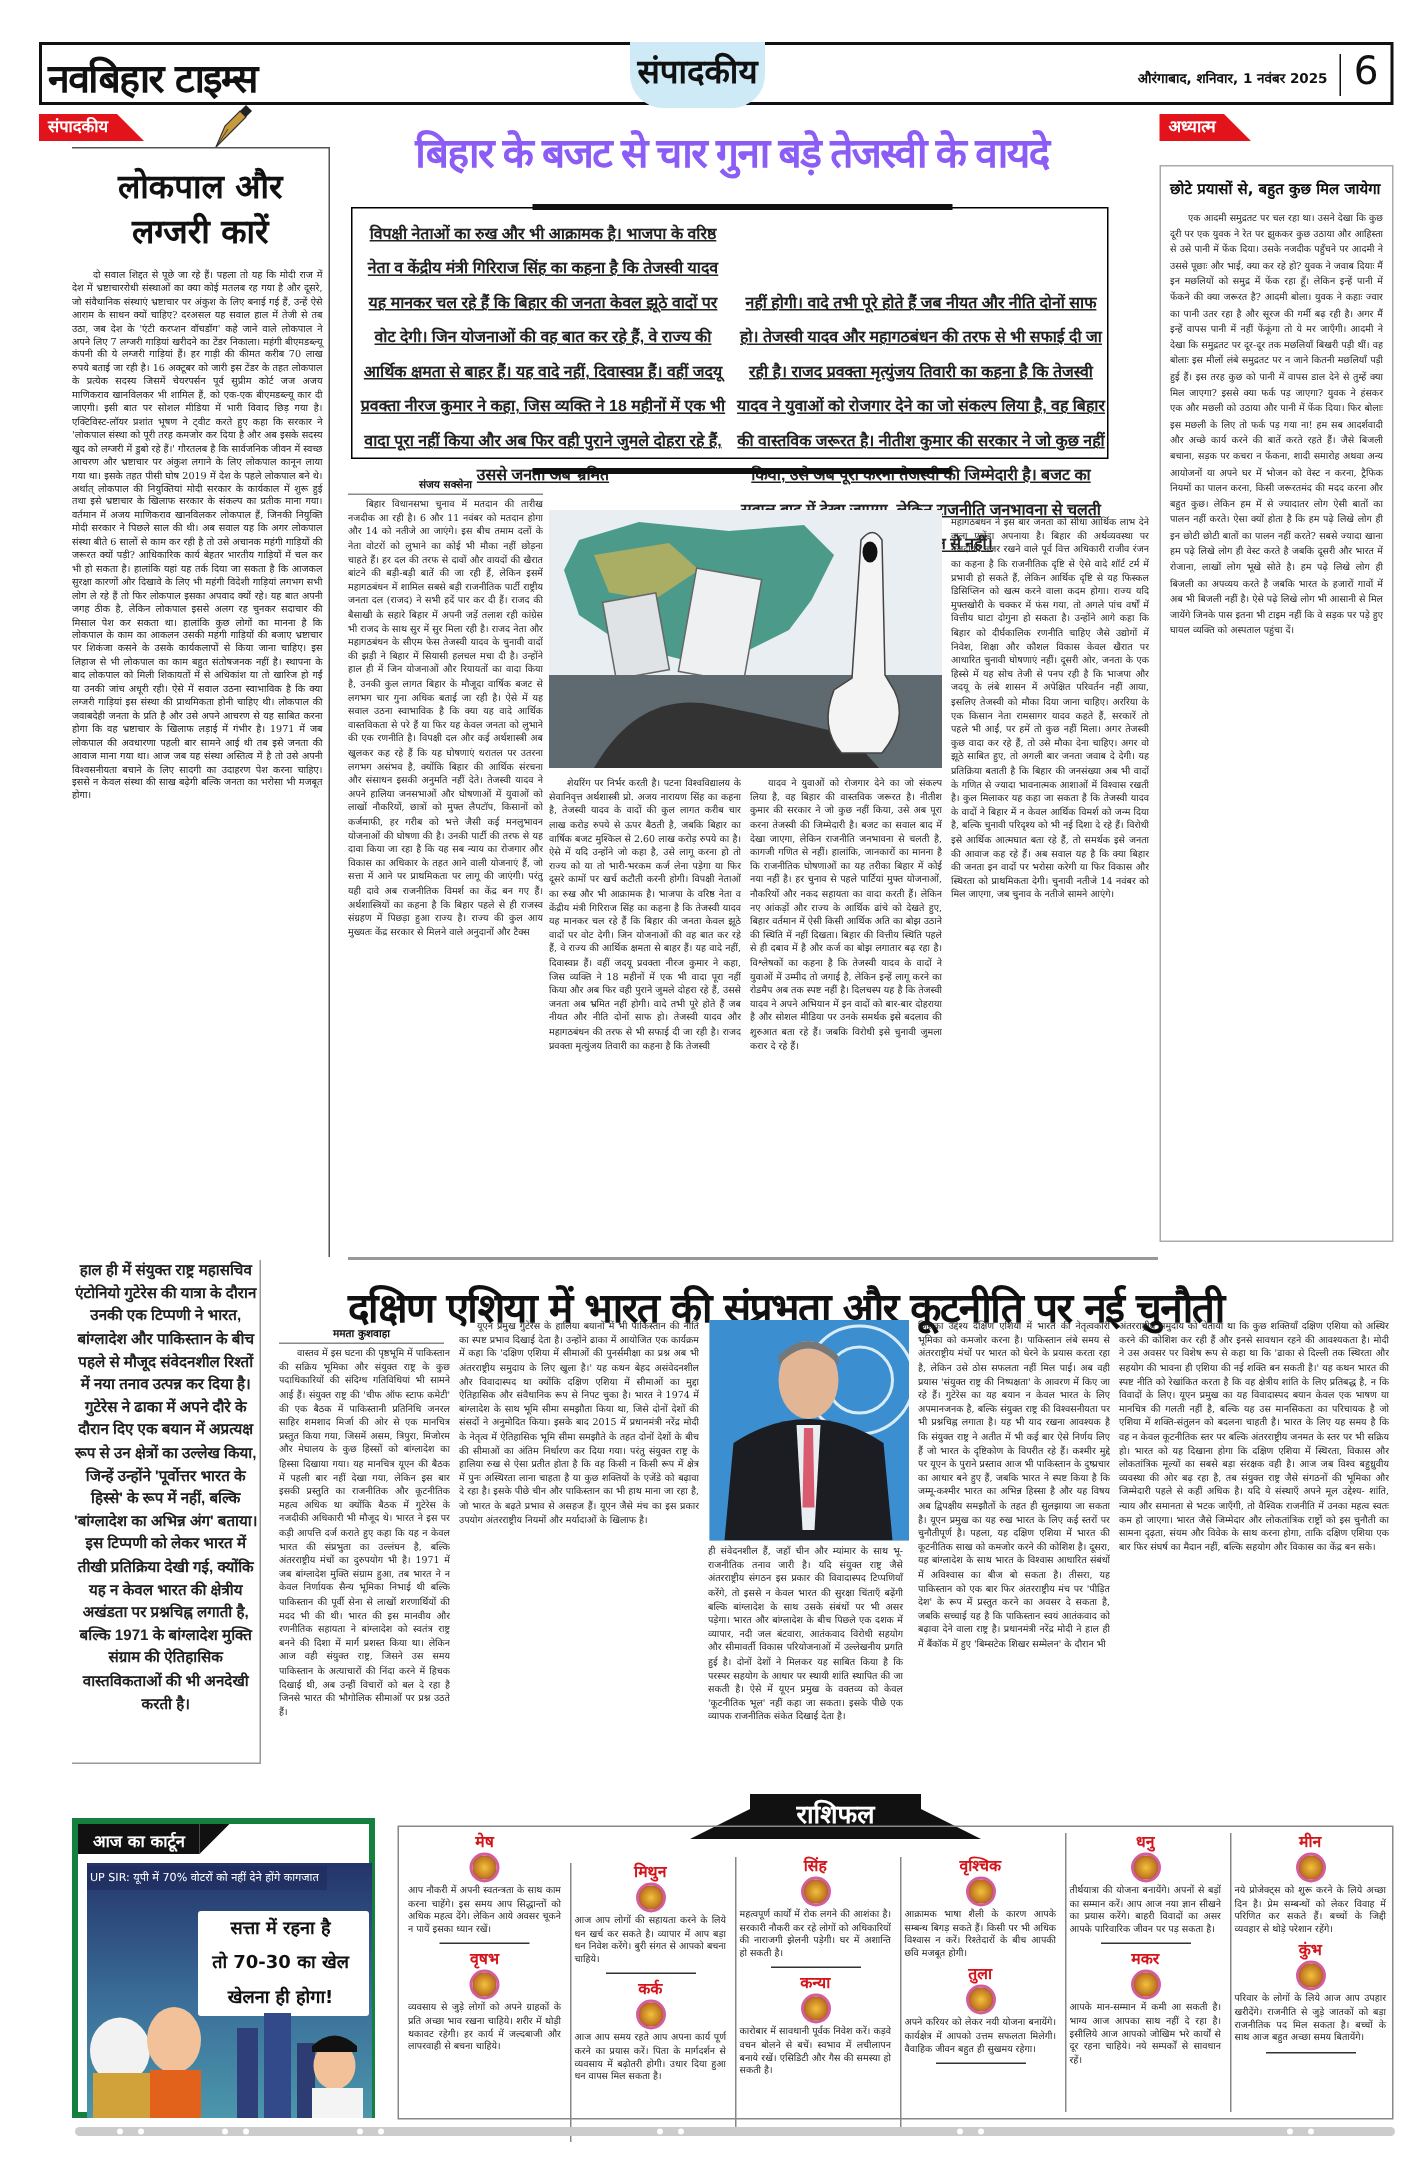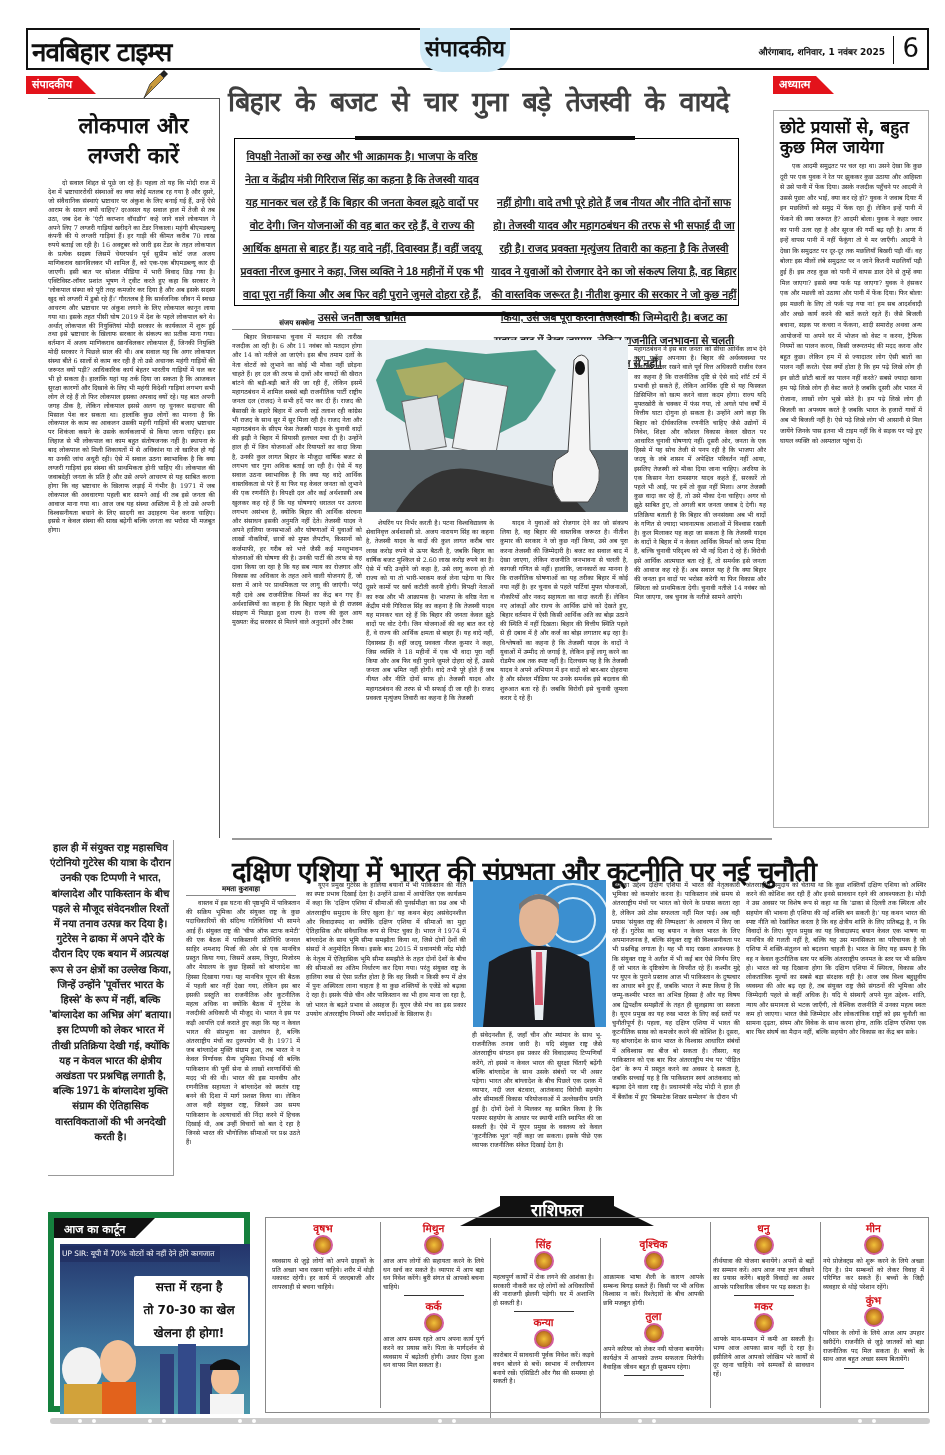--- a/index.html
+++ b/index.html
@@ -29,57 +29,57 @@
   
   .ed-col { position: absolute; left: 48px; top: 98px; width: 172px; height: 740px;
     border-top: 1px solid #555; border-right: 1px solid #555; }
   .ed-title { text-align: center; font-weight: bold; font-size: 22px; line-height: 30px; margin-top: 12px; color: #111; }
   .ed-body { font-size: 6.4px; line-height: 8.9px; text-align: justify; margin-top: 8px; padding-right: 4px;
     text-indent: 14px; color: #222; font-family: "DejaVu Serif", serif; }
 
   .pen-icon { position: absolute; left: 140px; top: 70px; width: 28px; height: 30px; }
 
   
-  .lead-headline { position: absolute; left: 228px; top: 82px; width: 520px; text-align: left;
-    font-size: 27px; font-weight: bold; letter-spacing: -1px; color: #404040; font-family: Liberation Mono, monospace; }
+  .lead-headline { position: absolute; left: 228px; top: 82px; width: 520px; text-align: center;
+    font-size: 27px; font-weight: bold; letter-spacing: -1px; color: #8b5cf6; font-family: Liberation Sans, sans-serif; }
   .pullquote { position: absolute; left: 234px; top: 138px; width: 505px; height: 168px;
     border: 1px solid #000000; background: #fff; }
   .pullquote .bar-top { position: absolute; left: 120px; top: -3px; width: 280px; height: 4px; background: #111; }
   .pullquote .bar-bot { position: absolute; left: 120px; bottom: -11px; width: 280px; height: 4px; background: #111; }
   .pq-col { position: absolute; top: 6px; width: 246px; font-size: 10.6px; line-height: 23px; text-align: center;
     text-decoration: underline; font-weight: bold; color: #222; font-family: "Liberation Sans", sans-serif; }
   .pq-left { left: 4px; }
   .pq-right { left: 256px; margin-top: 46px; }
 
   
   .byline { position: absolute; font-size: 7px; font-weight: bold; text-align: center; border-bottom: 1px solid #888; padding-bottom: 2px; color: #111; }
   .body-col { position: absolute; font-size: 6.3px; line-height: 9.2px; text-align: justify; color: #222;
     font-family: "DejaVu Serif", serif; text-indent: 12px; overflow: hidden; }
 
   .lead-image { position: absolute; left: 366px; top: 340px; width: 262px; height: 172px; overflow: hidden; background: #bcd; }
 
   
   .adh-col { position: absolute; left: 773px; top: 110px; width: 156px; height: 718px; border: 1px solid #aaa; }
-  .adh-title { font-size: 17px; font-weight: bold; line-height: 20px; padding: 6px 4px 0 6px; color: #111; }
+  .adh-title { font-size: 10px; font-weight: bold; line-height: 20px; padding: 6px 4px 0 6px; color: #111; }
   .adh-body { font-size: 6.3px; line-height: 10.6px; text-align: justify; padding: 4px 6px; color: #222;
     font-family: "DejaVu Serif", serif; text-indent: 12px; }
 
   .divider-h { position: absolute; height: 2px; background: #999; }
 
   
   .second-headline { position: absolute; left: 232px; top: 852px; width: 700px; text-align: left;
     font-size: 27px; font-weight: bold; letter-spacing: -1px; color: #111; }
   .side-quote { position: absolute; left: 48px; top: 840px; width: 126px; height: 336px; border-right: 1px solid #999;
     border-bottom: 1px solid #999; }
   .side-quote p { font-size: 10.1px; font-weight: bold; line-height: 15.2px; text-align: center; color: #222; font-family: "Liberation Sans", sans-serif; }
   .un-image { position: absolute; left: 473px; top: 880px; width: 133px; height: 147px; overflow: hidden; background: #2f7fbf; }
   .img-caption { position: absolute; font-size: 6.3px; line-height: 9.2px; color: #222; font-family: "DejaVu Serif", serif; text-align: justify; }
 
   
-  .cartoon-box { position: absolute; left: 48px; top: 1212px; width: 202px; height: 200px; border: 6px solid #15803d; }
+  .cartoon-box { position: absolute; left: 48px; top: 1212px; width: 202px; height: 200px; border: 4px solid #15803d; }
   .cartoon-tag { position: absolute; left: 0; top: 0; height: 20px; background: #111; color: #fff; font-size: 11px; font-weight: bold;
     padding: 3px 10px; }
   .cartoon-tag::after { content: ""; position: absolute; right: -20px; top: 0; border-left: 20px solid #111; border-bottom: 20px solid transparent; }
   .cartoon-art { position: absolute; left: 6px; top: 26px; width: 190px; height: 170px; overflow: hidden;
     background: linear-gradient(180deg,#24346b 0%,#3b6f9a 55%,#4b97ab 100%); }
   .cartoon-banner { position: absolute; left: 0; top: 2px; width: 160px; height: 16px; font-size: 7.4px; color: #fff;
     background: rgba(30,40,90,0.55); line-height: 16px; padding-left: 2px; white-space: nowrap; overflow: hidden; }
   .cartoon-bubble { position: absolute; left: 74px; top: 12px; width: 114px; height: 70px; background: #fff; border-radius: 2px;
     font-size: 12px; font-weight: bold; line-height: 23px; text-align: center; padding-right: 4px; color: #111; margin-top: 20px; }
 
@@ -215,26 +215,32 @@
         <path d="M150,122 Q165,108 180,122 L180,126 L150,126 Z" fill="#111"></path>
         <rect x="150" y="150" width="34" height="20" fill="#f4f4f4"></rect>
       </svg>
     </div>
   </div>
 
   <div class="rashi-title">राशिफल</div>
   <div class="rashi-box">
     <div class="rashi-col" style="left:4px;">
       <div class="rashi-sign">
+        <div class="rashi-name">मेष</div>
+        <span class="rashi-icon"></span>
+        <p class="rashi-text">आप नौकरी में अपनी स्वतन्त्रता के साथ काम करना चाहेंगे। इस समय आप सिद्धान्तों को अधिक महत्व देंगे। लेकिन आये अवसर चूकने न पायें इसका ध्यान रखें।</p>
+        <div class="rashi-rule"></div>
+      </div>
+      <div class="rashi-sign">
         <div class="rashi-name">वृषभ</div>
         <span class="rashi-icon"></span>
         <p class="rashi-text">व्यवसाय से जुड़े लोगों को अपने ग्राहकों के प्रति अच्छा भाव रखना चाहिये। शरीर में थोड़ी थकावट रहेगी। हर कार्य में जल्दबाजी और लापरवाही से बचना चाहिये।</p>
       </div>
     </div>
-    <div class="rashi-col" style="left:114px;">
+    <div class="rashi-col" style="left:114px;margin-top:20px;">
       <div class="rashi-sign">
         <div class="rashi-name">मिथुन</div>
         <span class="rashi-icon"></span>
         <p class="rashi-text">आज आप लोगों की सहायता करने के लिये धन खर्च कर सकते है। व्यापार में आप बड़ा धन निवेश करेंगे। बुरी संगत से आपको बचना चाहिये।</p>
         <div class="rashi-rule"></div>
       </div>
       <div class="rashi-sign">
         <div class="rashi-name">कर्क</div>
         <span class="rashi-icon"></span>
         <p class="rashi-text">आज आप समय रहते आप अपना कार्य पूर्ण करने का प्रयास करें। पिता के मार्गदर्शन से व्यवसाय में बढ़ोतरी होगी। उधार दिया हुआ धन वापस मिल सकता है।</p>

